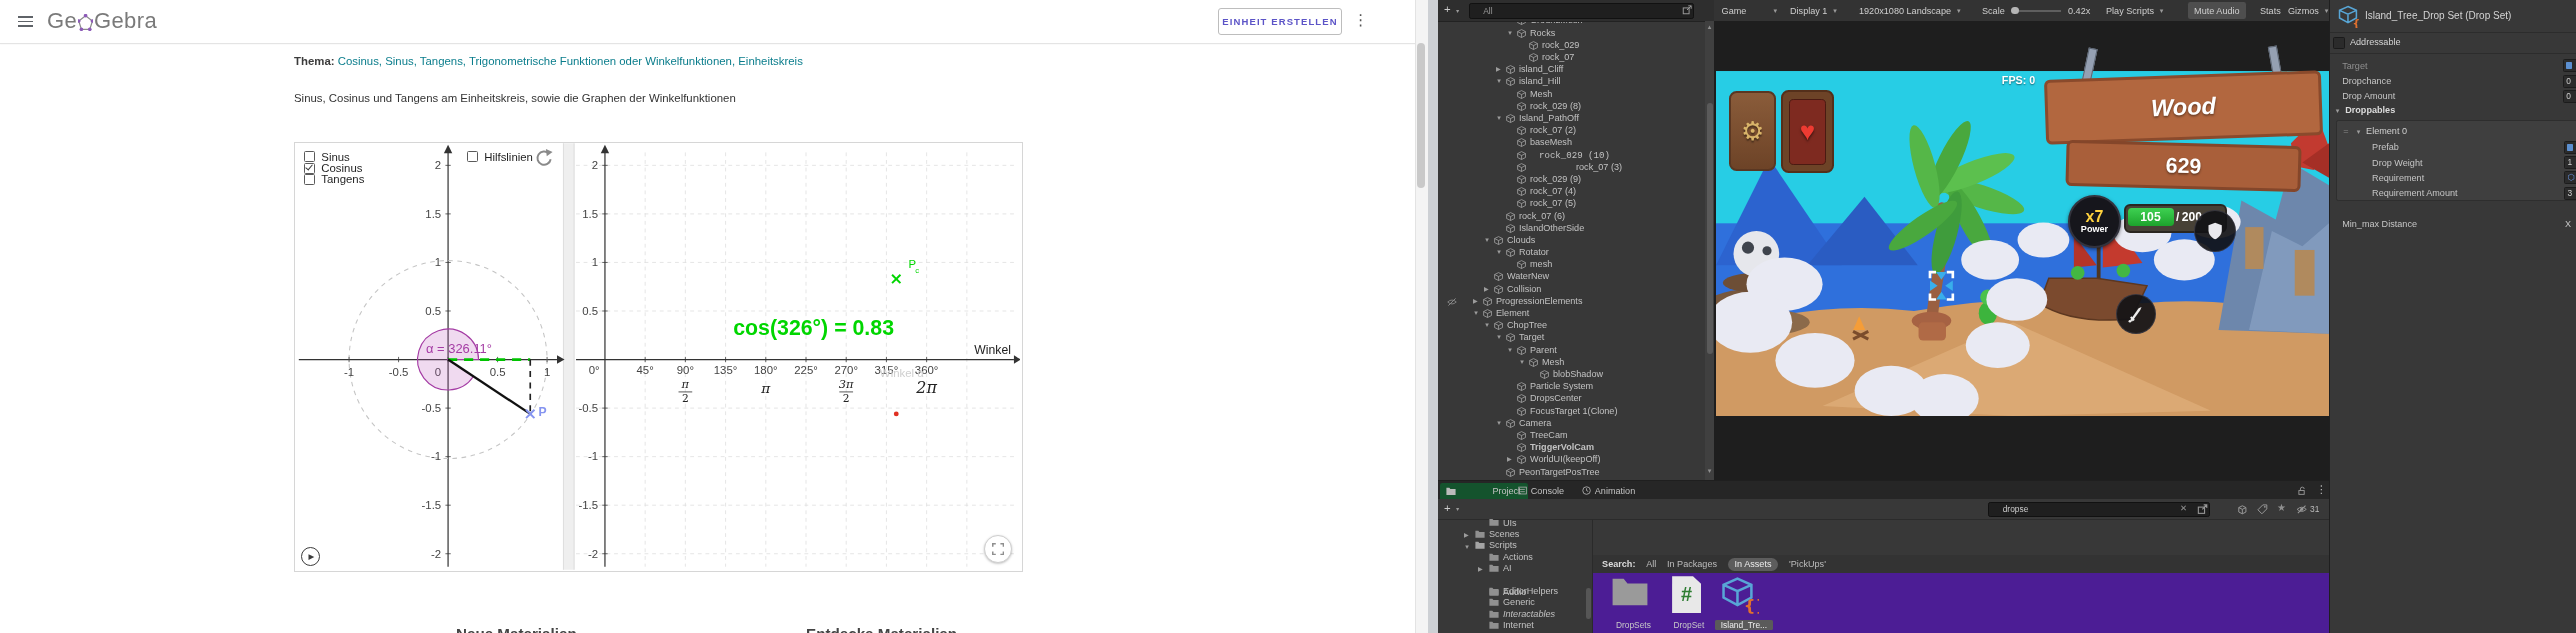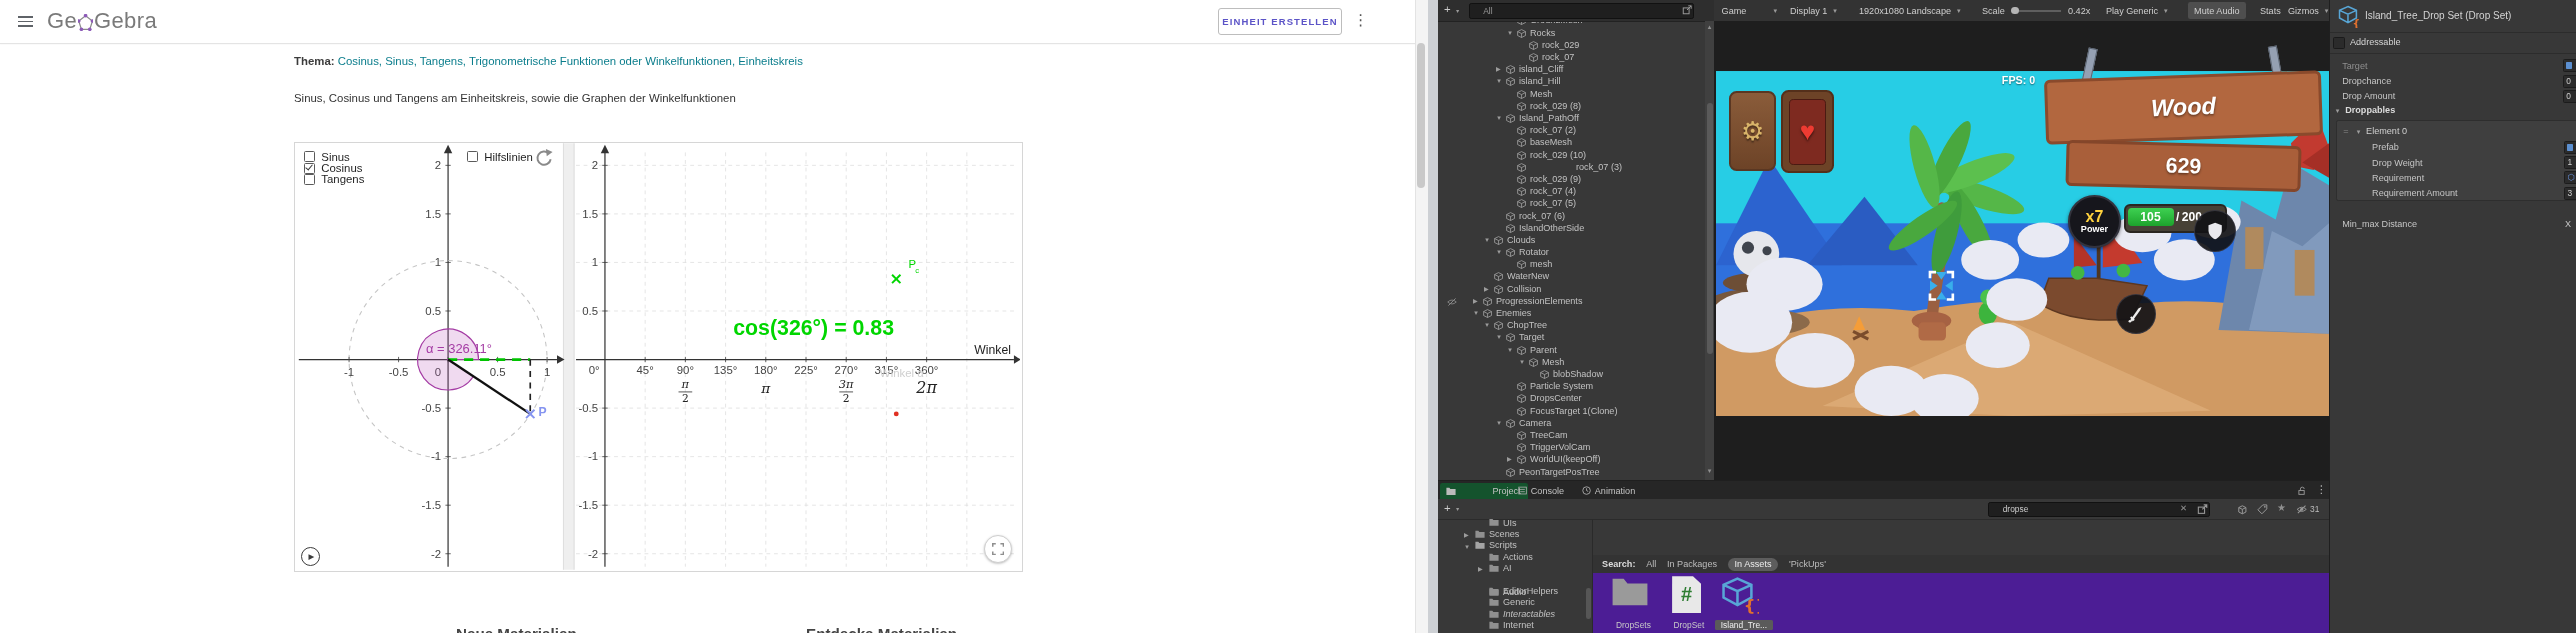--- a/index.html
+++ b/index.html
@@ -376,21 +376,21 @@
           <div class="hrow" style="top: 136px;">
             <svg width="9.1" height="9.1" viewBox="0 0 12 12" style="left: 79px;">
               <path d="M6 0.8 L11.2 3.4 L11.2 8.6 L6 11.2 L0.8 8.6 L0.8 3.4 Z M0.8 3.4 L6 6 L11.2 3.4 M6 6 V11.2" stroke="#a8a8a8" fill="none" stroke-width="1"></path>
             </svg>
             <span class="hlabel" style="left: 92px;">baseMesh</span>
           </div>
           <div class="hrow" style="top: 149px;">
             <svg width="9.1" height="9.1" viewBox="0 0 12 12" style="left: 79px;">
               <path d="M6 0.8 L11.2 3.4 L11.2 8.6 L6 11.2 L0.8 8.6 L0.8 3.4 Z M0.8 3.4 L6 6 L11.2 3.4 M6 6 V11.2" stroke="#a8a8a8" fill="none" stroke-width="1"></path>
             </svg>
-            <span class="hlabel" style="left: 92px;">rock_029 (10)</span>
+            <span class="hlabel" style="left: 101px; font-family: Liberation Mono, monospace;">rock_029 (10)</span>
           </div>
           <div class="hrow" style="top: 161px;">
             <svg width="9.1" height="9.1" viewBox="0 0 12 12" style="left: 79px;">
               <path d="M6 0.8 L11.2 3.4 L11.2 8.6 L6 11.2 L0.8 8.6 L0.8 3.4 Z M0.8 3.4 L6 6 L11.2 3.4 M6 6 V11.2" stroke="#a8a8a8" fill="none" stroke-width="1"></path>
             </svg>
             <span class="hlabel" style="left: 92px; padding-left: 46px;">rock_07 (3)</span>
           </div>
           <div class="hrow" style="top: 173px;">
             <svg width="9.1" height="9.1" viewBox="0 0 12 12" style="left: 79px;">
               <path d="M6 0.8 L11.2 3.4 L11.2 8.6 L6 11.2 L0.8 8.6 L0.8 3.4 Z M0.8 3.4 L6 6 L11.2 3.4 M6 6 V11.2" stroke="#a8a8a8" fill="none" stroke-width="1"></path>
@@ -463,21 +463,21 @@
             <svg width="9.1" height="9.1" viewBox="0 0 12 12" style="left: 45px;">
               <path d="M6 0.8 L11.2 3.4 L11.2 8.6 L6 11.2 L0.8 8.6 L0.8 3.4 Z M0.8 3.4 L6 6 L11.2 3.4 M6 6 V11.2" stroke="#a8a8a8" fill="none" stroke-width="1"></path>
             </svg>
             <span class="hlabel" style="left: 58px;">ProgressionElements</span>
           </div>
           <div class="hrow" style="top: 307px;">
             <span class="arr" style="left: 35px;">▼</span>
             <svg width="9.1" height="9.1" viewBox="0 0 12 12" style="left: 45px;">
               <path d="M6 0.8 L11.2 3.4 L11.2 8.6 L6 11.2 L0.8 8.6 L0.8 3.4 Z M0.8 3.4 L6 6 L11.2 3.4 M6 6 V11.2" stroke="#a8a8a8" fill="none" stroke-width="1"></path>
             </svg>
-            <span class="hlabel" style="left: 58px;">Enemies</span>
+            <span class="hlabel" style="left: 58px;">Element</span>
           </div>
           <div class="hrow" style="top: 319px;">
             <span class="arr" style="left: 46px;">▼</span>
             <svg width="9.1" height="9.1" viewBox="0 0 12 12" style="left: 56px;">
               <path d="M6 0.8 L11.2 3.4 L11.2 8.6 L6 11.2 L0.8 8.6 L0.8 3.4 Z M0.8 3.4 L6 6 L11.2 3.4 M6 6 V11.2" stroke="#a8a8a8" fill="none" stroke-width="1"></path>
             </svg>
             <span class="hlabel" style="left: 69px;">ChopTree</span>
           </div>
           <div class="hrow" style="top: 331px;">
             <span class="arr" style="left: 58px;">▼</span>
@@ -530,21 +530,21 @@
               <path d="M6 0.8 L11.2 3.4 L11.2 8.6 L6 11.2 L0.8 8.6 L0.8 3.4 Z M0.8 3.4 L6 6 L11.2 3.4 M6 6 V11.2" stroke="#a8a8a8" fill="none" stroke-width="1"></path>
             </svg>
             <span class="hlabel" style="left: 81px;">Camera</span>
           </div>
           <div class="hrow" style="top: 429px;">
             <svg width="9.1" height="9.1" viewBox="0 0 12 12" style="left: 79px;">
               <path d="M6 0.8 L11.2 3.4 L11.2 8.6 L6 11.2 L0.8 8.6 L0.8 3.4 Z M0.8 3.4 L6 6 L11.2 3.4 M6 6 V11.2" stroke="#a8a8a8" fill="none" stroke-width="1"></path>
             </svg>
             <span class="hlabel" style="left: 92px;">TreeCam</span>
           </div>
-          <div class="hrow" style="top: 441px;">
+          <div class="hrow" style="top: 441px; font-weight: bold;">
             <svg width="9.1" height="9.1" viewBox="0 0 12 12" style="left: 79px;">
               <path d="M6 0.8 L11.2 3.4 L11.2 8.6 L6 11.2 L0.8 8.6 L0.8 3.4 Z M0.8 3.4 L6 6 L11.2 3.4 M6 6 V11.2" stroke="#a8a8a8" fill="none" stroke-width="1"></path>
             </svg>
             <span class="hlabel" style="left: 92px;">TriggerVolCam</span>
           </div>
           <div class="hrow" style="top: 453px;">
             <span class="arr" style="left: 69px;">▶</span>
             <svg width="9.1" height="9.1" viewBox="0 0 12 12" style="left: 79px;">
               <path d="M6 0.8 L11.2 3.4 L11.2 8.6 L6 11.2 L0.8 8.6 L0.8 3.4 Z M0.8 3.4 L6 6 L11.2 3.4 M6 6 V11.2" stroke="#a8a8a8" fill="none" stroke-width="1"></path>
             </svg>
@@ -593,21 +593,21 @@
           </div>
         <div class="gt" style="left:268px">
             <span>Scale</span>
           </div>
         <div style="position:absolute;left:300px;top:10px;width:47px;height:1.5px;background:#5f5f5f"></div>
         <div style="position:absolute;left:297px;top:6.9px;width:7.6px;height:7.6px;border-radius:50%;background:#b5b5b5"></div>
         <div class="gt" style="left:354px">
             <span>0.42x</span>
           </div>
         <div class="gt" style="left:392px">
-            <span>Play Generic</span>
+            <span>Play Scripts</span>
             <span class="dd">▼</span>
           </div>
         <div class="gt gt-pill" style="left:474px">
             <span>Mute Audio</span>
           </div>
         <div class="gt" style="left:546px">
             <span>Stats</span>
           </div>
         <div class="gt" style="left:574px">
             <span>Gizmos</span>

